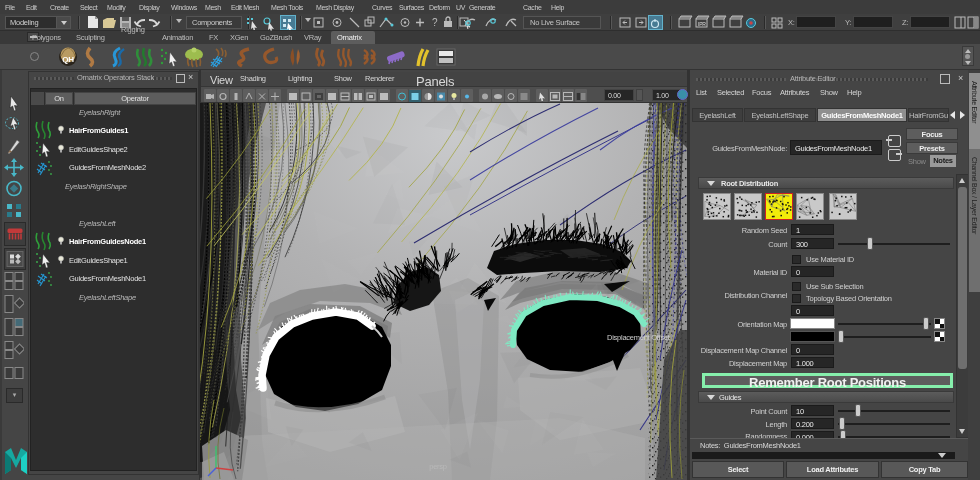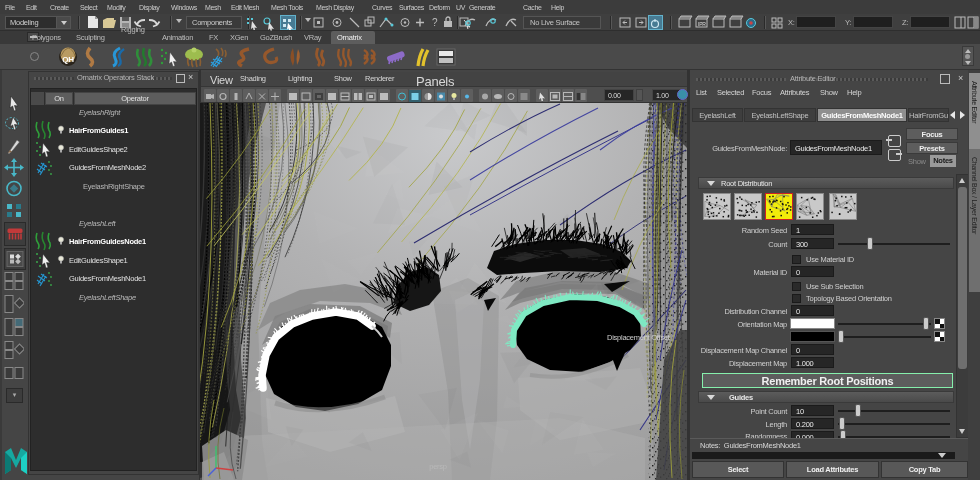--- a/index.html
+++ b/index.html
@@ -356,21 +356,21 @@
 <div style="position:absolute;left:69px;top:163px;color:#e0e0e0;font-size:7.5px">GuidesFromMeshNode2</div>
 <svg width="17" height="20" viewBox="0 0 17 20" style="position:absolute;left:35px;top:157px">
     <path d="M3 16 L9 6 M5 18 L11 8 M2 12 L7 16 M3 8 L10 13 M6 6 L12 10" stroke="#2596d0" stroke-width="1.1"></path>
     <g fill="#3aa84a">
       <circle cx="14" cy="5" r="0.9"></circle>
       <circle cx="16" cy="9" r="0.9"></circle>
       <circle cx="14" cy="13" r="0.9"></circle>
       <circle cx="16" cy="17" r="0.9"></circle>
     </g>
   </svg>
-<div style="position:absolute;left:83px;top:182px;color:#b8b8b8;font-size:7.5px">EyelashRightShape</div>
+<div style="position:absolute;left:65px;top:182px;font-style:italic;color:#b8b8b8;font-size:7.5px">EyelashRightShape</div>
 <div style="position:absolute;left:79px;top:219px;font-style:italic;color:#b8b8b8;font-size:7.5px">EyelashLeft</div>
 <div style="position:absolute;left:69px;top:237px;font-weight:bold;color:#fff;font-size:7.5px">HairFromGuidesNode1</div>
 <svg width="17" height="20" viewBox="0 0 17 20" style="position:absolute;left:35px;top:231px">
     <path d="M2 2 Q0 8 3 12 Q5 15 3 18" stroke="#2f9f3a" stroke-width="1.6" fill="none"></path>
     <path d="M8 1 Q6 7 9 12 Q11 15 9 19" stroke="#27842f" stroke-width="1.6" fill="none"></path>
     <path d="M14 2 Q12 8 15 12 Q16 15 14 18" stroke="#2f9f3a" stroke-width="1.6" fill="none"></path>
   </svg>
 <svg width="8" height="9" viewBox="0 0 8 9" style="position:absolute;left:57px;top:236px">
     <circle cx="4" cy="3.5" r="2.6" fill="#e8e8d8" stroke="#999" stroke-width="0.5"></circle>
     <rect x="3" y="6" width="2" height="2.5" fill="#aaa"></rect>
@@ -1348,21 +1348,21 @@
 <div style="position:absolute;left:888px;top:135px;width:11px;height:10px;border:1.5px solid #ccc;border-radius:2px"></div>
 <div style="position:absolute;left:886px;top:139px;width:6px;height:2px;background:#ccc"></div>
 <div style="position:absolute;left:888px;top:149px;width:11px;height:10px;border:1.5px solid #ccc;border-radius:2px"></div>
 <div style="position:absolute;left:896px;top:153px;width:6px;height:2px;background:#ccc"></div>
 <div style="position:absolute;left:906px;top:128px;width:52px;height:12px;background:#5d5d5d;border:1px solid #3a3a3a;color:#efefef;font-size:7.5px;font-weight:bold;text-align:center;line-height:11px;box-sizing:border-box">Focus</div>
 <div style="position:absolute;left:906px;top:142px;width:52px;height:12px;background:#5d5d5d;border:1px solid #3a3a3a;color:#efefef;font-size:7.5px;font-weight:bold;text-align:center;line-height:11px;box-sizing:border-box">Presets</div>
 <div style="position:absolute;left:908px;top:157px;color:#8a8a8a;font-size:7.5px">Show</div>
 <div style="position:absolute;left:930px;top:155px;width:26px;height:12px;background:#9a9a9a;color:#1a1a1a;font-weight:bold;font-size:7.5px;text-align:center;line-height:12px">Notes</div>
 <div style="position:absolute;left:698px;top:177px;width:256px;height:12px;background:linear-gradient(#5c5c5c,#4a4a4a);border:1px solid #3a3a3a;box-sizing:border-box">
     <div style="position:absolute;left:8px;top:2.5px;width:0;height:0;border-left:4px solid transparent;border-right:4px solid transparent;border-top:5px solid #d8d8d8"></div>
-    <div style="position:absolute;left:22px;top:1px;color:#e8e8e8;font-size:7.5px;font-weight:normal">Root Distribution</div>
+    <div style="position:absolute;left:22px;top:1px;color:#e8e8e8;font-size:7.5px;font-weight:bold">Root Distribution</div>
   </div>
 <svg width="28" height="27" viewBox="0 0 28 27" style="position:absolute;left:703px;top:193px;background:#c9c9c9;border:1px solid #8a8a8a;box-sizing:border-box">
     <line x1="12.8" y1="23.7" x2="24.6" y2="11.9" stroke="#777" stroke-width="0.6"></line>
     <line x1="12.8" y1="23.7" x2="0.8" y2="24.2" stroke="#777" stroke-width="0.6"></line>
     <line x1="12.8" y1="23.7" x2="3.6" y2="17.3" stroke="#777" stroke-width="0.6"></line>
     <line x1="0.9" y1="7.6" x2="3.6" y2="9.4" stroke="#777" stroke-width="0.6"></line>
     <line x1="0.9" y1="7.6" x2="0.8" y2="24.2" stroke="#777" stroke-width="0.6"></line>
     <line x1="26.9" y1="17.9" x2="17.3" y2="12.4" stroke="#777" stroke-width="0.6"></line>
     <line x1="3.6" y1="9.4" x2="17.3" y2="12.4" stroke="#777" stroke-width="0.6"></line>
     <line x1="0.8" y1="24.2" x2="3.6" y2="17.3" stroke="#777" stroke-width="0.6"></line>
@@ -1555,21 +1555,21 @@
 <div style="position:absolute;left:838px;top:243px;width:112px;height:2px;background:#1e1e1e"></div>
 <div style="position:absolute;left:867px;top:237px;width:6px;height:13px;background:#ccc;border:1px solid #555;border-radius:2px;box-sizing:border-box"></div>
 <div style="position:absolute;left:792px;top:255px;width:9px;height:9px;background:#2a2a2a;border:1px solid #1a1a1a;box-sizing:border-box"></div>
 <div style="position:absolute;left:806px;top:255px;color:#cfcfcf;font-size:7.5px">Use Material ID</div>
 <div style="position:absolute;left:607px;top:268px;width:180px;text-align:right;color:#cfcfcf;font-size:7.5px">Material ID</div>
 <div style="position:absolute;left:791px;top:266px;width:43px;height:11px;background:#262626;border:1px solid #1b1b1b;color:#e8e8e8;font-size:7.5px;line-height:11px;padding-left:4px;box-sizing:border-box">0</div>
 <div style="position:absolute;left:792px;top:282px;width:9px;height:9px;background:#2a2a2a;border:1px solid #1a1a1a;box-sizing:border-box"></div>
 <div style="position:absolute;left:806px;top:282px;color:#cfcfcf;font-size:7.5px">Use Sub Selection</div>
 <div style="position:absolute;left:792px;top:294px;width:9px;height:9px;background:#2a2a2a;border:1px solid #1a1a1a;box-sizing:border-box"></div>
 <div style="position:absolute;left:806px;top:294px;color:#cfcfcf;font-size:7.5px">Topology Based Orientation</div>
-<div style="position:absolute;left:607px;top:307px;width:180px;text-align:right;color:#cfcfcf;font-size:7.5px">Distribution Channel</div>
+<div style="position:absolute;left:607px;top:291px;width:180px;text-align:right;color:#cfcfcf;font-size:7.5px">Distribution Channel</div>
 <div style="position:absolute;left:791px;top:305px;width:43px;height:11px;background:#262626;border:1px solid #1b1b1b;color:#e8e8e8;font-size:7.5px;line-height:11px;padding-left:4px;box-sizing:border-box">0</div>
 <div style="position:absolute;left:607px;top:320px;width:180px;text-align:right;color:#cfcfcf;font-size:7.5px">Orientation Map</div>
 <div style="position:absolute;left:790px;top:318px;width:45px;height:11px;background:#fff;border:1px solid #888;box-sizing:border-box"></div>
 <div style="position:absolute;left:838px;top:323px;width:93px;height:2px;background:#1e1e1e"></div>
 <div style="position:absolute;left:923px;top:317px;width:6px;height:13px;background:#ccc;border:1px solid #555;border-radius:2px;box-sizing:border-box"></div>
 <div style="position:absolute;left:934px;top:318px;width:11px;height:11px;border:1px solid #888;background:#fff;box-sizing:border-box">
     <div style="position:absolute;left:0;top:0;width:4.5px;height:4.5px;background:#111"></div>
     <div style="position:absolute;right:0;bottom:0;width:4.5px;height:4.5px;background:#111"></div>
   </div>
 <div style="position:absolute;left:607px;top:333px;width:180px;color:#cfcfcf;font-size:7.5px">Displacement Offset</div>
@@ -1577,24 +1577,24 @@
 <div style="position:absolute;left:838px;top:336px;width:93px;height:2px;background:#1e1e1e"></div>
 <div style="position:absolute;left:838px;top:330px;width:6px;height:13px;background:#ccc;border:1px solid #555;border-radius:2px;box-sizing:border-box"></div>
 <div style="position:absolute;left:934px;top:331px;width:11px;height:11px;border:1px solid #888;background:#fff;box-sizing:border-box">
     <div style="position:absolute;left:0;top:0;width:4.5px;height:4.5px;background:#111"></div>
     <div style="position:absolute;right:0;bottom:0;width:4.5px;height:4.5px;background:#111"></div>
   </div>
 <div style="position:absolute;left:607px;top:346px;width:180px;text-align:right;color:#cfcfcf;font-size:7.5px">Displacement Map Channel</div>
 <div style="position:absolute;left:791px;top:344px;width:43px;height:11px;background:#262626;border:1px solid #1b1b1b;color:#e8e8e8;font-size:7.5px;line-height:11px;padding-left:4px;box-sizing:border-box">0</div>
 <div style="position:absolute;left:607px;top:359px;width:180px;text-align:right;color:#cfcfcf;font-size:7.5px">Displacement Map</div>
 <div style="position:absolute;left:791px;top:357px;width:43px;height:11px;background:#262626;border:1px solid #1b1b1b;color:#e8e8e8;font-size:7.5px;line-height:11px;padding-left:4px;box-sizing:border-box">1.000</div>
-<div style="position:absolute;left:702px;top:373px;width:251px;height:15px;background:#5d5d5d;border:1px solid #86efac;color:#f0f0f0;font-weight:bold;font-size:11px;text-align:center;line-height:14px;box-sizing:border-box">Remember Root Positions</div>
+<div style="position:absolute;left:702px;top:373px;width:251px;height:15px;background:#5d5d5d;border:3px solid #86efac;color:#f0f0f0;font-weight:bold;font-size:13px;text-align:center;line-height:14px;box-sizing:border-box">Remember Root Positions</div>
 <div style="position:absolute;left:698px;top:391px;width:256px;height:12px;background:linear-gradient(#5c5c5c,#4a4a4a);border:1px solid #3a3a3a;box-sizing:border-box">
     <div style="position:absolute;left:8px;top:2.5px;width:0;height:0;border-left:4px solid transparent;border-right:4px solid transparent;border-top:5px solid #d8d8d8"></div>
-    <div style="position:absolute;left:30px;top:1px;color:#e8e8e8;font-size:7.5px;font-weight:bold">Guides</div>
+    <div style="position:absolute;left:20px;top:1px;color:#e8e8e8;font-size:7.5px;font-weight:normal">Guides</div>
   </div>
 <div style="position:absolute;left:607px;top:407px;width:180px;text-align:right;color:#cfcfcf;font-size:7.5px">Point Count</div>
 <div style="position:absolute;left:791px;top:405px;width:43px;height:11px;background:#262626;border:1px solid #1b1b1b;color:#e8e8e8;font-size:7.5px;line-height:11px;padding-left:4px;box-sizing:border-box">10</div>
 <div style="position:absolute;left:838px;top:410px;width:112px;height:2px;background:#1e1e1e"></div>
 <div style="position:absolute;left:855px;top:404px;width:6px;height:13px;background:#ccc;border:1px solid #555;border-radius:2px;box-sizing:border-box"></div>
 <div style="position:absolute;left:607px;top:420px;width:180px;text-align:right;color:#cfcfcf;font-size:7.5px">Length</div>
 <div style="position:absolute;left:791px;top:418px;width:43px;height:11px;background:#262626;border:1px solid #1b1b1b;color:#e8e8e8;font-size:7.5px;line-height:11px;padding-left:4px;box-sizing:border-box">0.200</div>
 <div style="position:absolute;left:838px;top:423px;width:112px;height:2px;background:#1e1e1e"></div>
 <div style="position:absolute;left:839px;top:417px;width:6px;height:13px;background:#ccc;border:1px solid #555;border-radius:2px;box-sizing:border-box"></div>
 <div style="position:absolute;left:607px;top:432px;width:180px;text-align:right;color:#cfcfcf;font-size:7.5px">Randomness</div>

